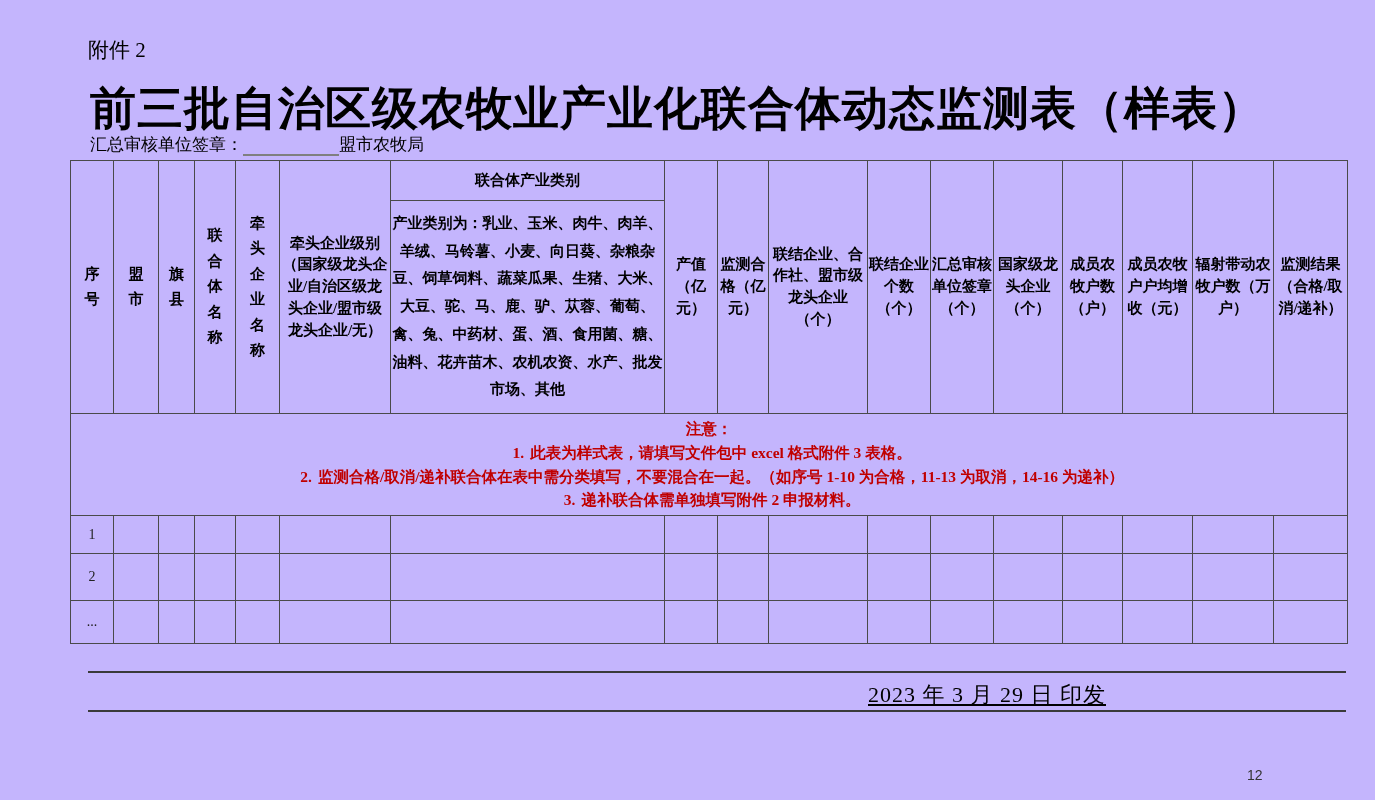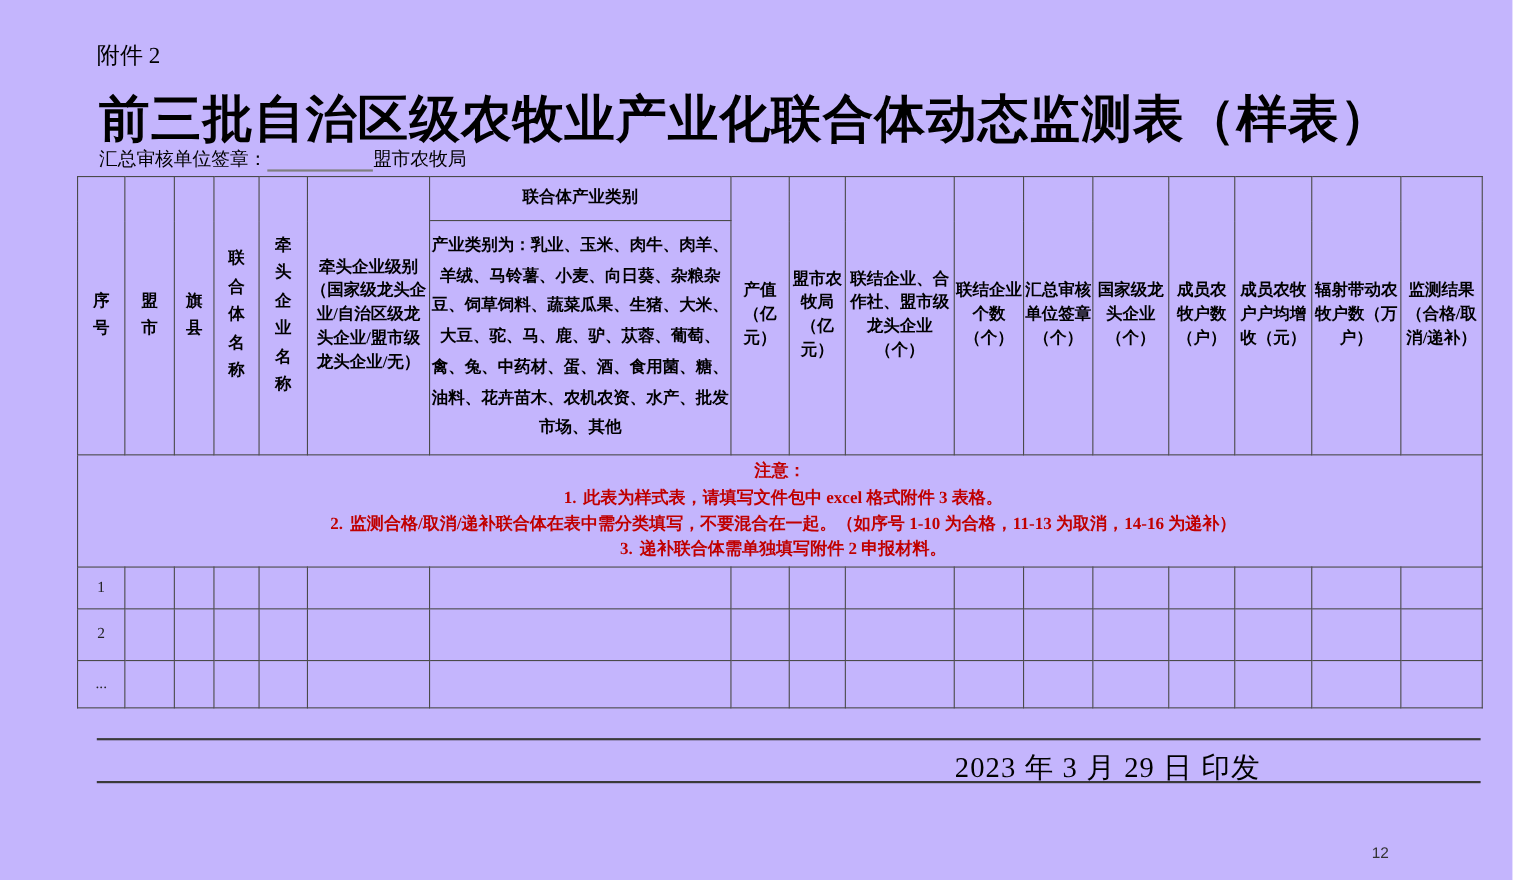--- a/index.html
+++ b/index.html
@@ -32,21 +32,21 @@
   .notes-cell {
     height:101px; text-align:left; vertical-align:top; padding:3px 5px;
     color:#C00000; font-weight:bold; font-size:15.5px; line-height:1.52;
   }
   .note-num { display:inline-block; min-width:24px; }
   .drow td { font-weight:normal; font-size:14px; color:#222; }
 
   .rule-top    { position:absolute; left:88px; top:671px; width:1258px; height:2px; background:#3a3a3a; }
   .rule-bottom { position:absolute; left:88px; top:710px; width:1258px; height:2px; background:#3a3a3a; }
   .footer-left  { position:absolute; left:90px;  top:680px; font-size:21px; letter-spacing:2px; }
-  .footer-right { position:absolute; left:868px; top:680px; font-size:26px; letter-spacing:1px; }
+  .footer-right { position:absolute; left:868px; top:680px; font-size:22px; letter-spacing:1px;text-decoration:underline; }
   .page-num { position:absolute; left:1247px; top:767px; font-size:14px; color:#333;
               font-family:"Liberation Sans","DejaVu Sans",sans-serif; }
 </style>
 </head>
 <body>
 
 <div class="page">
 
   <div class="attachment">附件 2</div>
 
@@ -96,21 +96,21 @@
         <th rowspan="2">
             <div class="hcell">牵头企业级别（国家级龙头企业/自治区级龙头企业/盟市级龙头企业/无）</div>
           </th>
         <th>
             <div class="hcell">联合体产业类别</div>
           </th>
         <th rowspan="2">
             <div class="hcell">产值（亿元）</div>
           </th>
         <th rowspan="2">
-            <div class="hcell">盟市农牧局（亿元）</div>
+            <div class="hcell">监测合格（亿元）</div>
           </th>
         <th rowspan="2">
             <div class="hcell">联结企业、合作社、盟市级龙头企业（个）</div>
           </th>
         <th rowspan="2">
             <div class="hcell">联结企业个数（个）</div>
           </th>
         <th rowspan="2">
             <div class="hcell">汇总审核单位签章（个）</div>
           </th>

